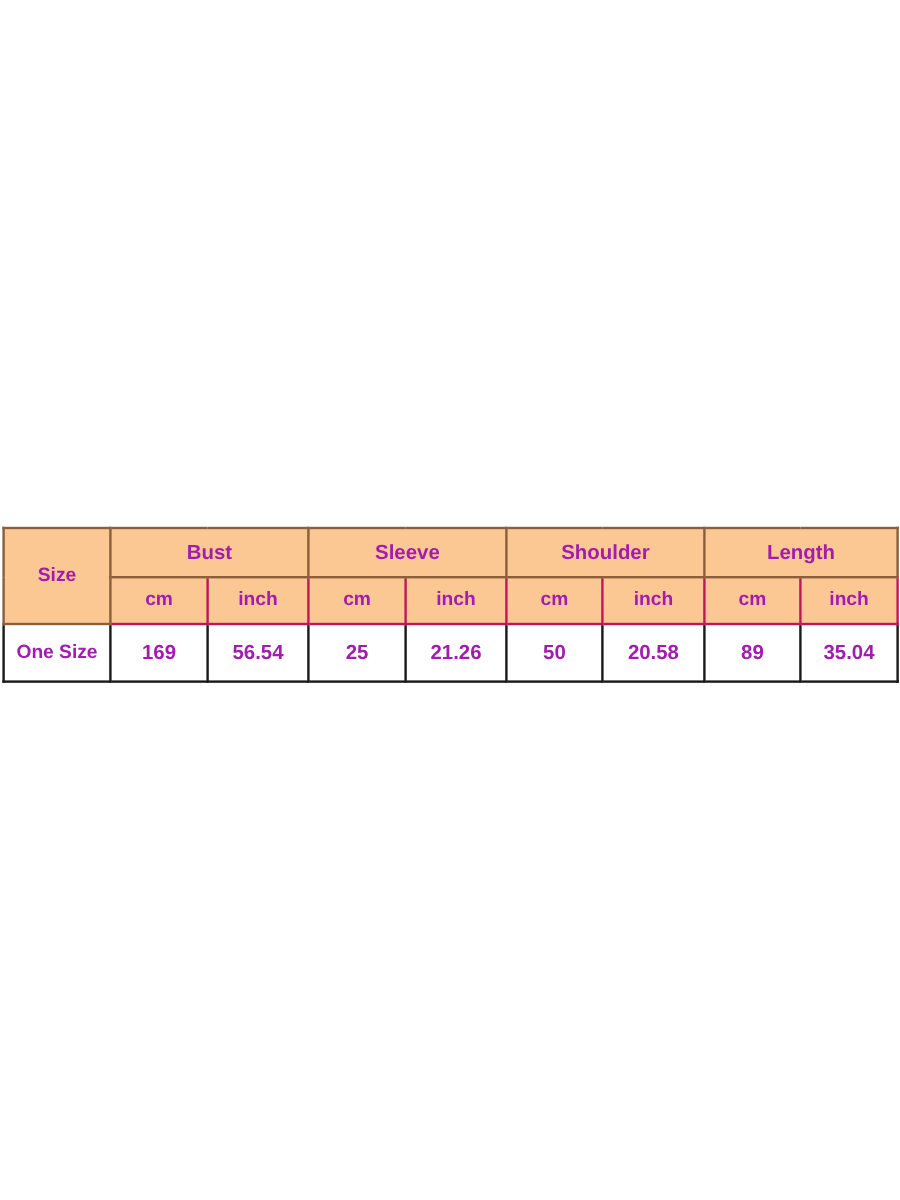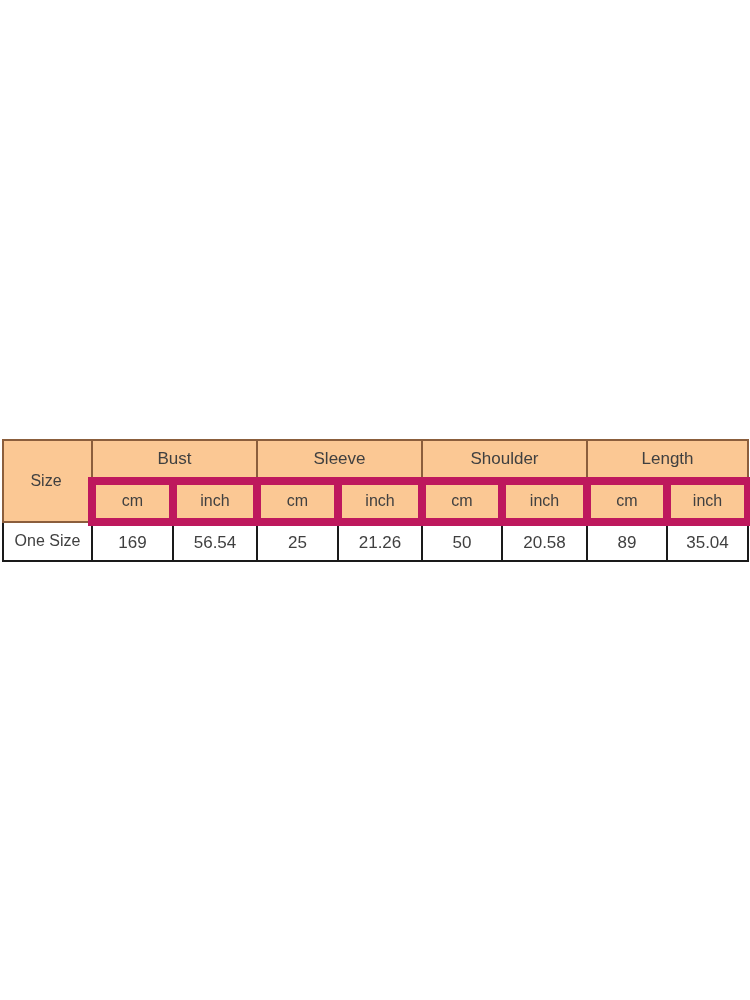--- a/index.html
+++ b/index.html
@@ -27,58 +27,58 @@
     table-layout: fixed;
     width: 745px;
     font-family: "Liberation Sans", sans-serif;
   }
 
   table.size-chart td {
     padding: 8px;
     margin: 0;
     text-align: center;
     vertical-align: middle;
-    font-weight: normal;
-    color: #404040;
+    font-weight: bold;
+    color: #a21caf;
     line-height: 1.05;
   }
 
   
   .hdr {
     background: #fbc894;
     border: 2px solid #8b5e3c;
     font-size: 17px;
   }
   .hdr-size {
     background: #fbc894;
     border: 2px solid #8b5e3c;
     font-size: 16px;
   }
   .hdr-unit {
     background: #fbc894;
-    border: 8px solid #be185d;
+    border: 2px solid #be185d;
     font-size: 16px;
   }
 
   
   .data-cell {
     background: #ffffff;
     border: 2px solid #1a1a1a;
     font-size: 17px;
   }
   .data-label {
     background: #ffffff;
     border: 2px solid #1a1a1a;
     font-size: 16px;
   }
 
   
   .row-group  { height: 41px; }
   .row-unit   { height: 39px; }
-  .row-data   { height: 39px; }
+  .row-data   { height: 48px; }
 
   
   col.c-size  { width: 89px; }
   col.c-cm    { width: 81px; }
   col.c-inch  { width: 84px; }
   col.c-cm2   { width: 81px; }
   col.c-inch2 { width: 84px; }
   col.c-cm3   { width: 80px; }
   col.c-inch3 { width: 85px; }
   col.c-cm4   { width: 80px; }

